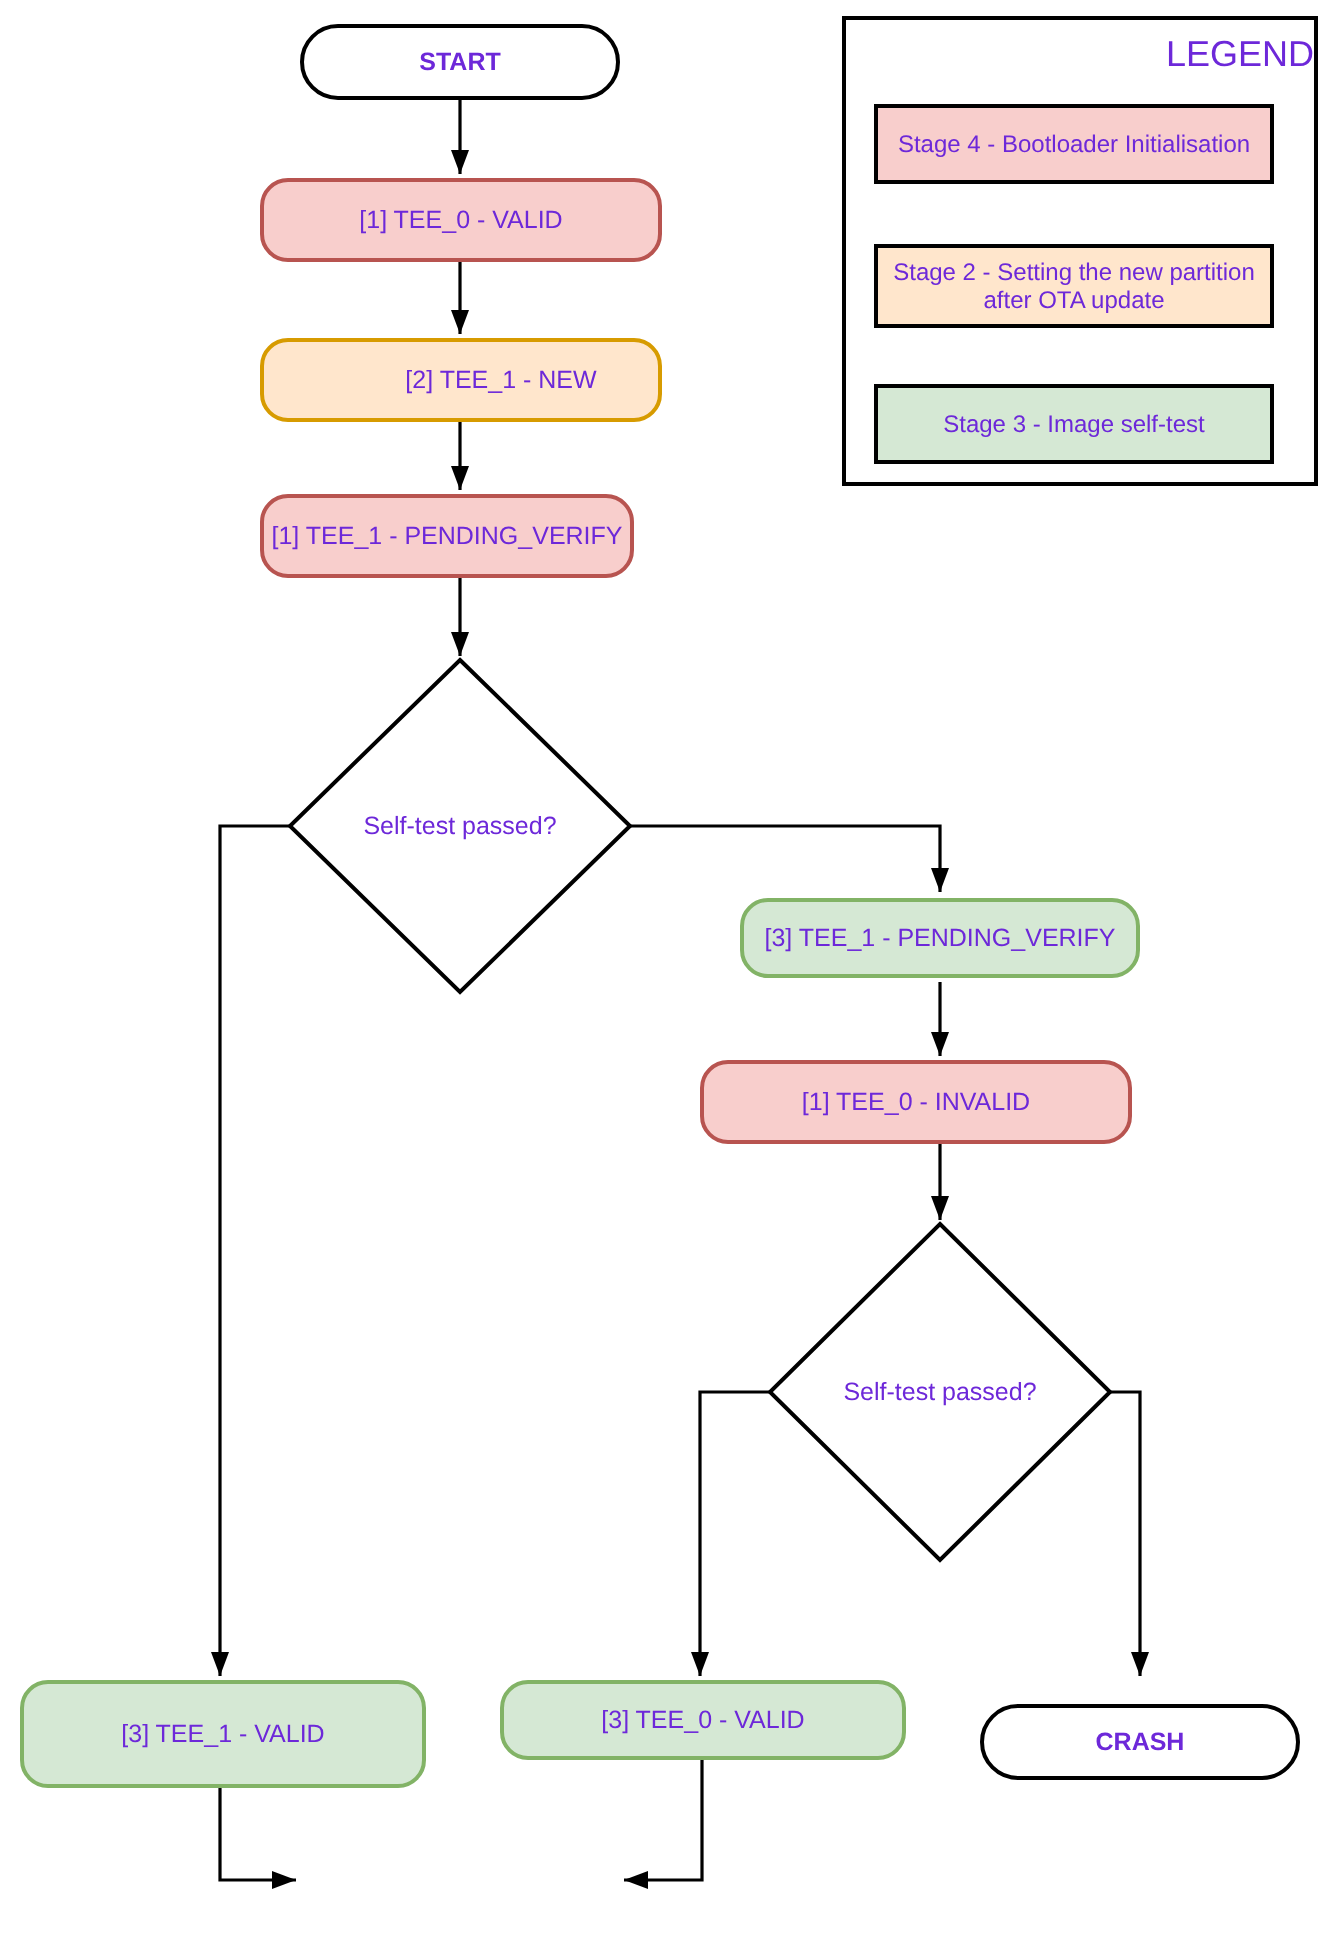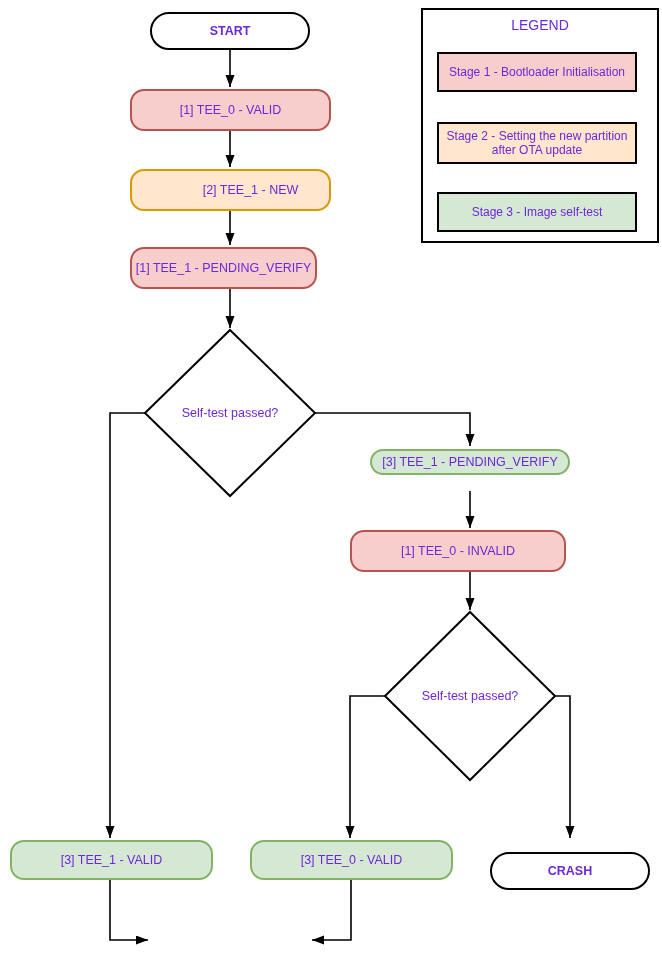--- a/index.html
+++ b/index.html
@@ -61,22 +61,22 @@
     left: 421px; top: 8px;
     width: 238px; height: 235px;
     box-sizing: border-box;
     border: 2px solid #000;
     background: #fff;
   }
   .legend-title {
     position: absolute;
     left: 0; top: 7px;
     width: 100%;
-    text-align: center;
-    font-size: 14px;
+    text-align: right;
+    font-size: 18px;
   }
   .legend-item {
     position: absolute;
     left: 14px;
     width: 200px;
     box-sizing: border-box;
     display: flex;
     align-items: center;
     justify-content: center;
     text-align: center;
@@ -128,33 +128,33 @@
   <div class="node terminal" style="left:150px; top:12px; width:160px; height:38px;">START</div>
 
   <div class="node stage1" style="left:130px; top:89px; width:201px; height:42px;">[1] TEE_0 - VALID</div>
 
   <div class="node stage2" style="left:130px; top:169px; width:201px; height:42px;">[2] TEE_1 - NEW</div>
 
   <div class="node stage1" style="left:130px; top:247px; width:187px; height:42px;">[1] TEE_1 - PENDING_VERIFY</div>
 
   <div class="decision-label" style="left:160px; top:402px; width:140px; height:22px;">Self-test passed?</div>
 
-  <div class="node stage3" style="left:370px; top:449px; width:200px; height:26px;">[3] TEE_1 - PENDING_VERIFY</div>
+  <div class="node stage3" style="left:370px; top:449px; width:200px; height:40px;">[3] TEE_1 - PENDING_VERIFY</div>
 
   <div class="node stage1" style="left:350px; top:530px; width:216px; height:42px;text-align:center;">[1] TEE_0 - INVALID</div>
 
   <div class="decision-label" style="left:400px; top:685px; width:140px; height:22px;">Self-test passed?</div>
 
-  <div class="node stage3" style="left:10px; top:840px; width:203px; height:40px;">[3] TEE_1 - VALID</div>
+  <div class="node stage3" style="left:10px; top:840px; width:203px; height:54px;">[3] TEE_1 - VALID</div>
 
   <div class="node stage3" style="left:250px; top:840px; width:203px; height:40px;">[3] TEE_0 - VALID</div>
 
   <div class="node terminal" style="left:490px; top:840px; width:160px; height:38px;margin-top:12px;">CRASH</div>
 
 
   <div class="legend-panel">
     <div class="legend-title">LEGEND</div>
-    <div class="legend-item stage1 li-1">Stage 1 - Bootloader Initialisation</div>
+    <div class="legend-item stage1 li-1">Stage 4 - Bootloader Initialisation</div>
     <div class="legend-item stage2 li-2">Stage 2 - Setting the new partition after OTA update</div>
     <div class="legend-item stage3 li-3">Stage 3 - Image self-test</div>
   </div>
 
 </div>
 
 </body></html>

